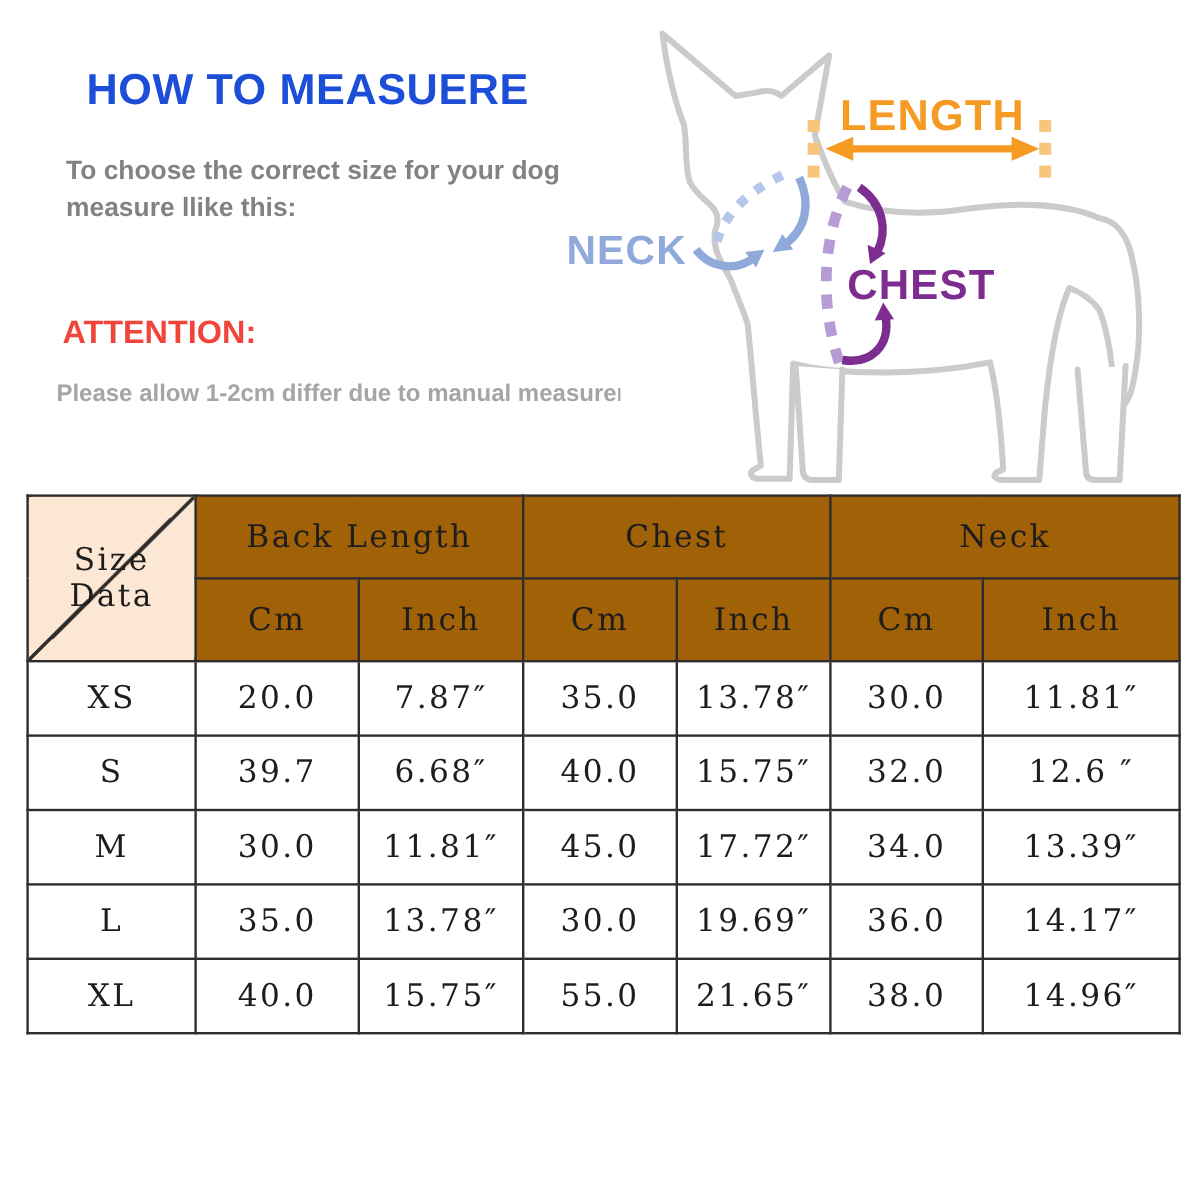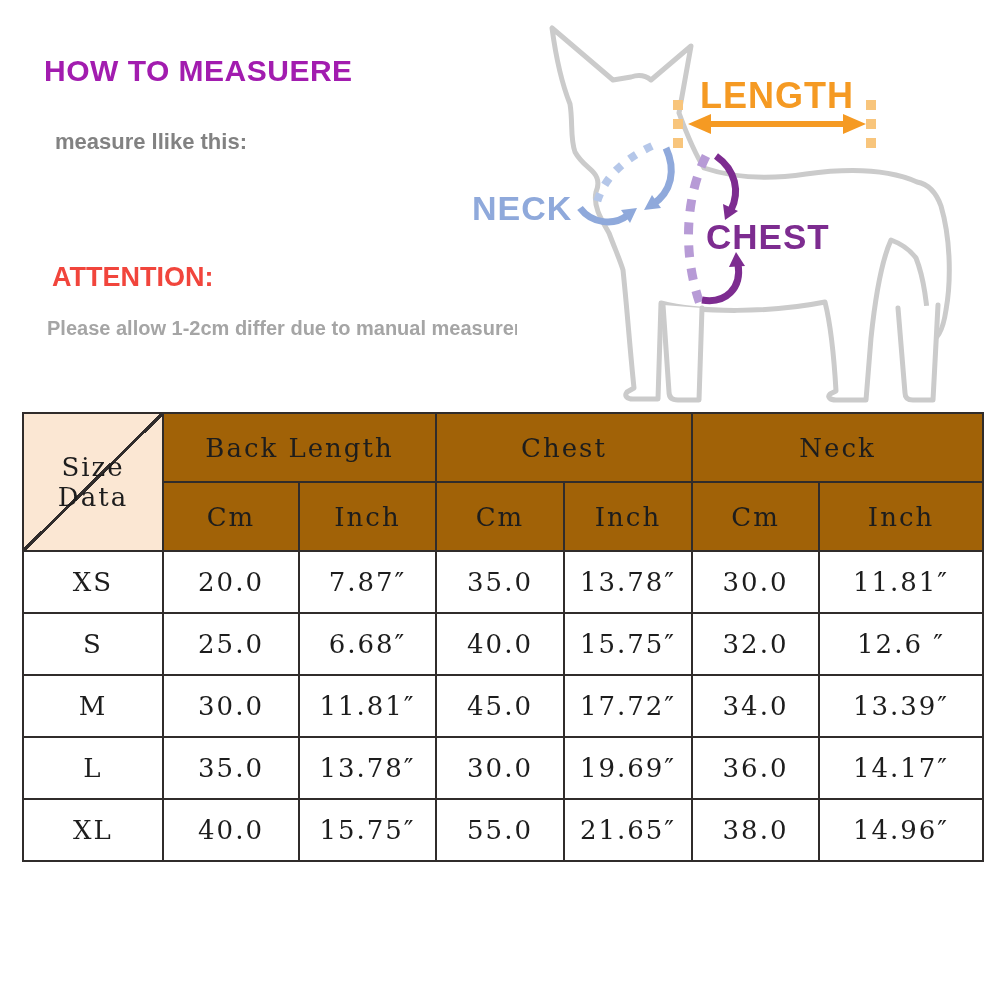--- a/index.html
+++ b/index.html
@@ -4,21 +4,21 @@
 <style>
   html,body{margin:0;padding:0;}
   body{
     width:1000px;height:1000px;position:relative;background:#ffffff;
     font-family:"Liberation Sans",sans-serif;overflow:hidden;
   }
   .abs{position:absolute;}
 
   
   .intro-title{
-    left:44px;top:54px;font-size:30px;font-weight:800;color:#a21caf;
+    left:72px;top:54px;font-size:36px;font-weight:800;color:#1d4ed8;
     letter-spacing:0.5px;white-space:nowrap;
   }
   .intro-sub{
     left:55px;top:126px;font-size:22px;font-weight:600;color:#828282;
     line-height:31px;white-space:nowrap;
   }
   .attention-title{
     left:52px;top:262px;font-size:27px;font-weight:800;color:#f1453c;
     white-space:nowrap;
   }
@@ -56,20 +56,21 @@
       #fbe7d3;
     font-size:25px;letter-spacing:1px;
   }
 </style>
 </head>
 <body>
 
 <div class="abs intro-title">HOW TO MEASUERE</div>
 
 <div class="abs intro-sub">
+  <div>To choose the correct size for your dog</div>
   <div>measure llike this:</div>
 </div>
 
 <div class="abs attention-title">ATTENTION:</div>
 
 <div class="abs attention-body">
   <div>Please allow 1-2cm differ due to manual measureme</div>
 </div>
 
 <svg class="abs dog-figure" viewBox="440 0 560 410" width="560" height="410">
@@ -175,21 +176,21 @@
         <td>XS</td>
         <td>20.0</td>
         <td>7.87″</td>
         <td>35.0</td>
         <td>13.78″</td>
         <td>30.0</td>
         <td>11.81″</td>
       </tr>
       <tr class="data-row">
         <td>S</td>
-        <td>25.0</td>
+        <td>39.7</td>
         <td>6.68″</td>
         <td>40.0</td>
         <td>15.75″</td>
         <td>32.0</td>
         <td>12.6 ″</td>
       </tr>
       <tr class="data-row">
         <td>M</td>
         <td>30.0</td>
         <td>11.81″</td>

